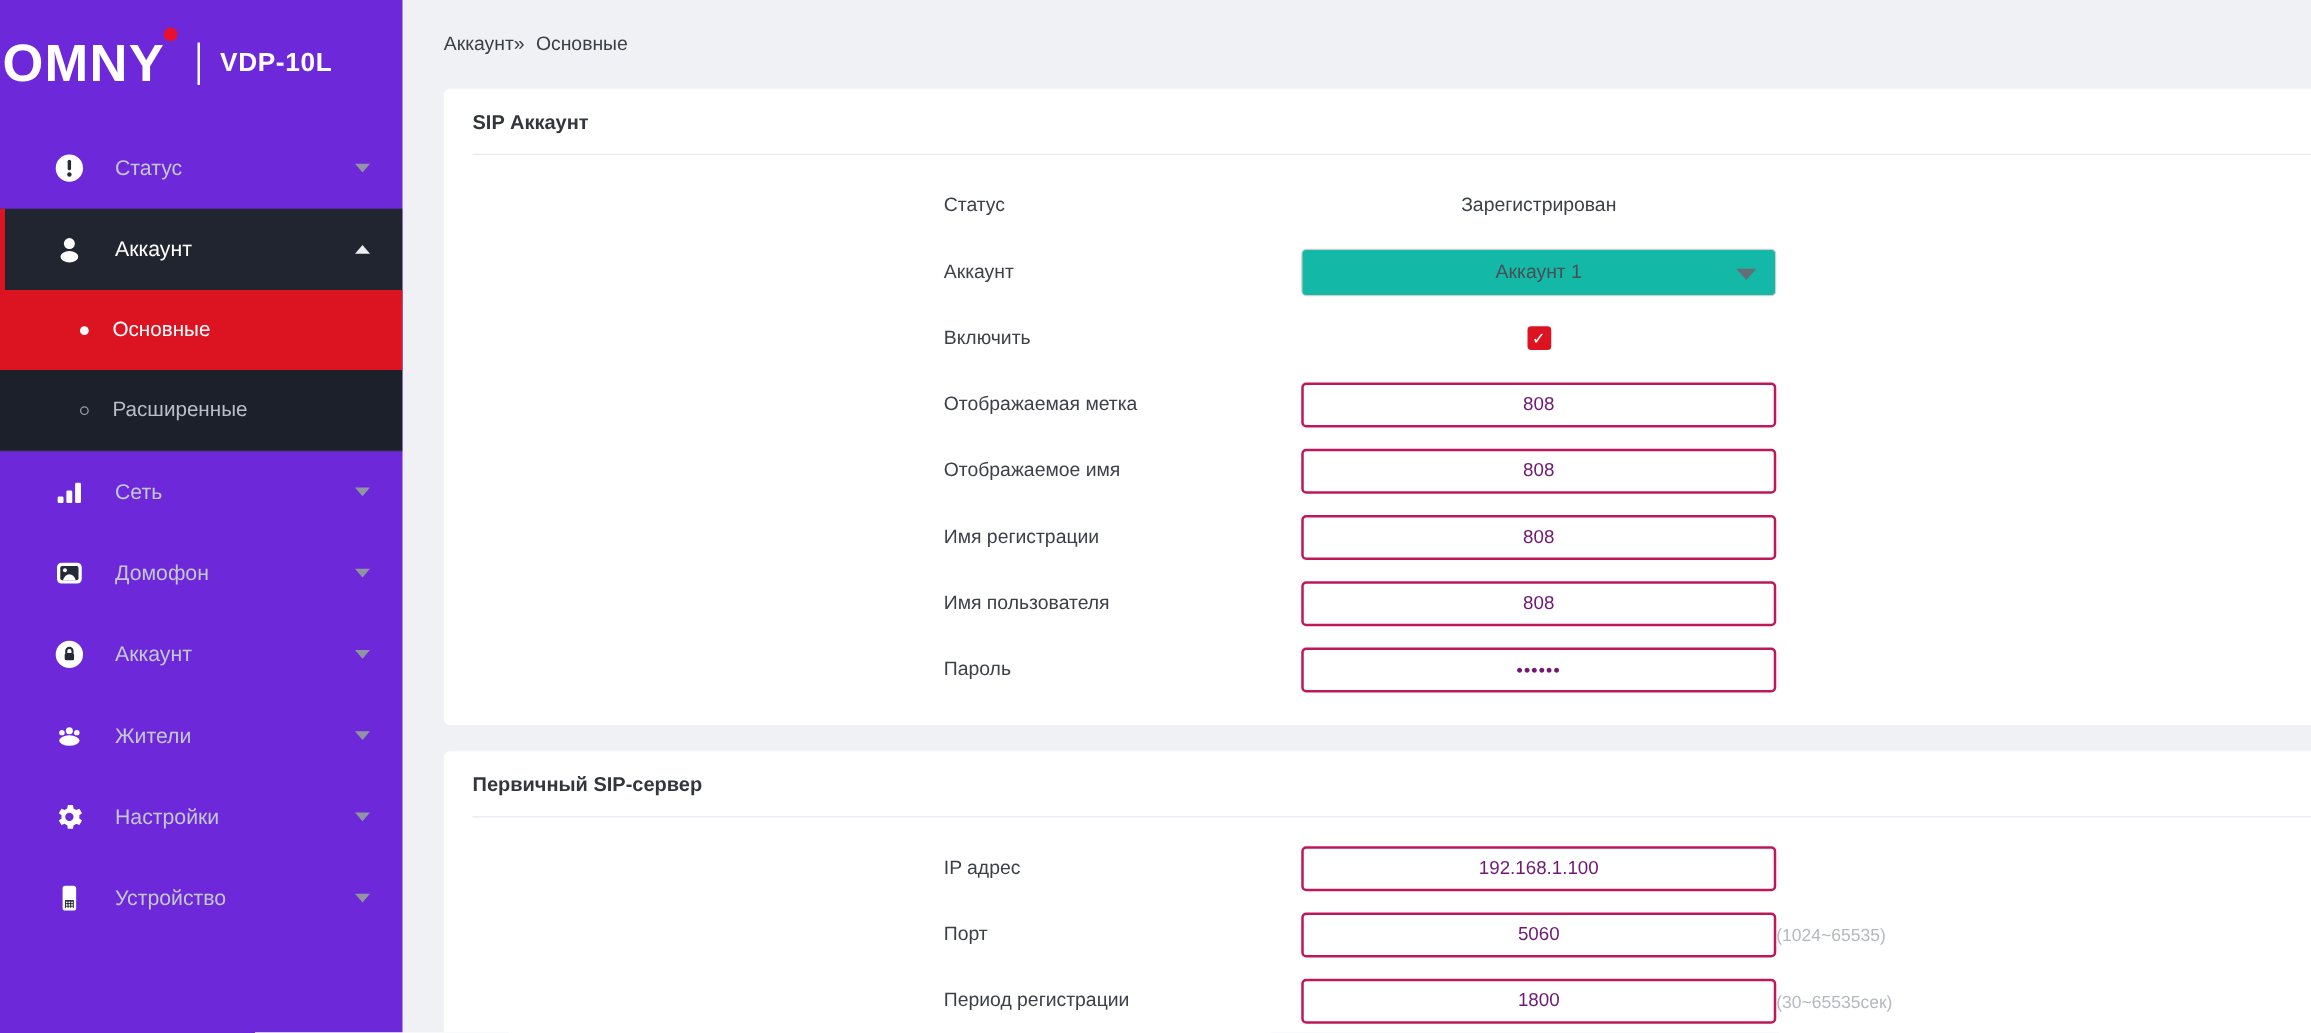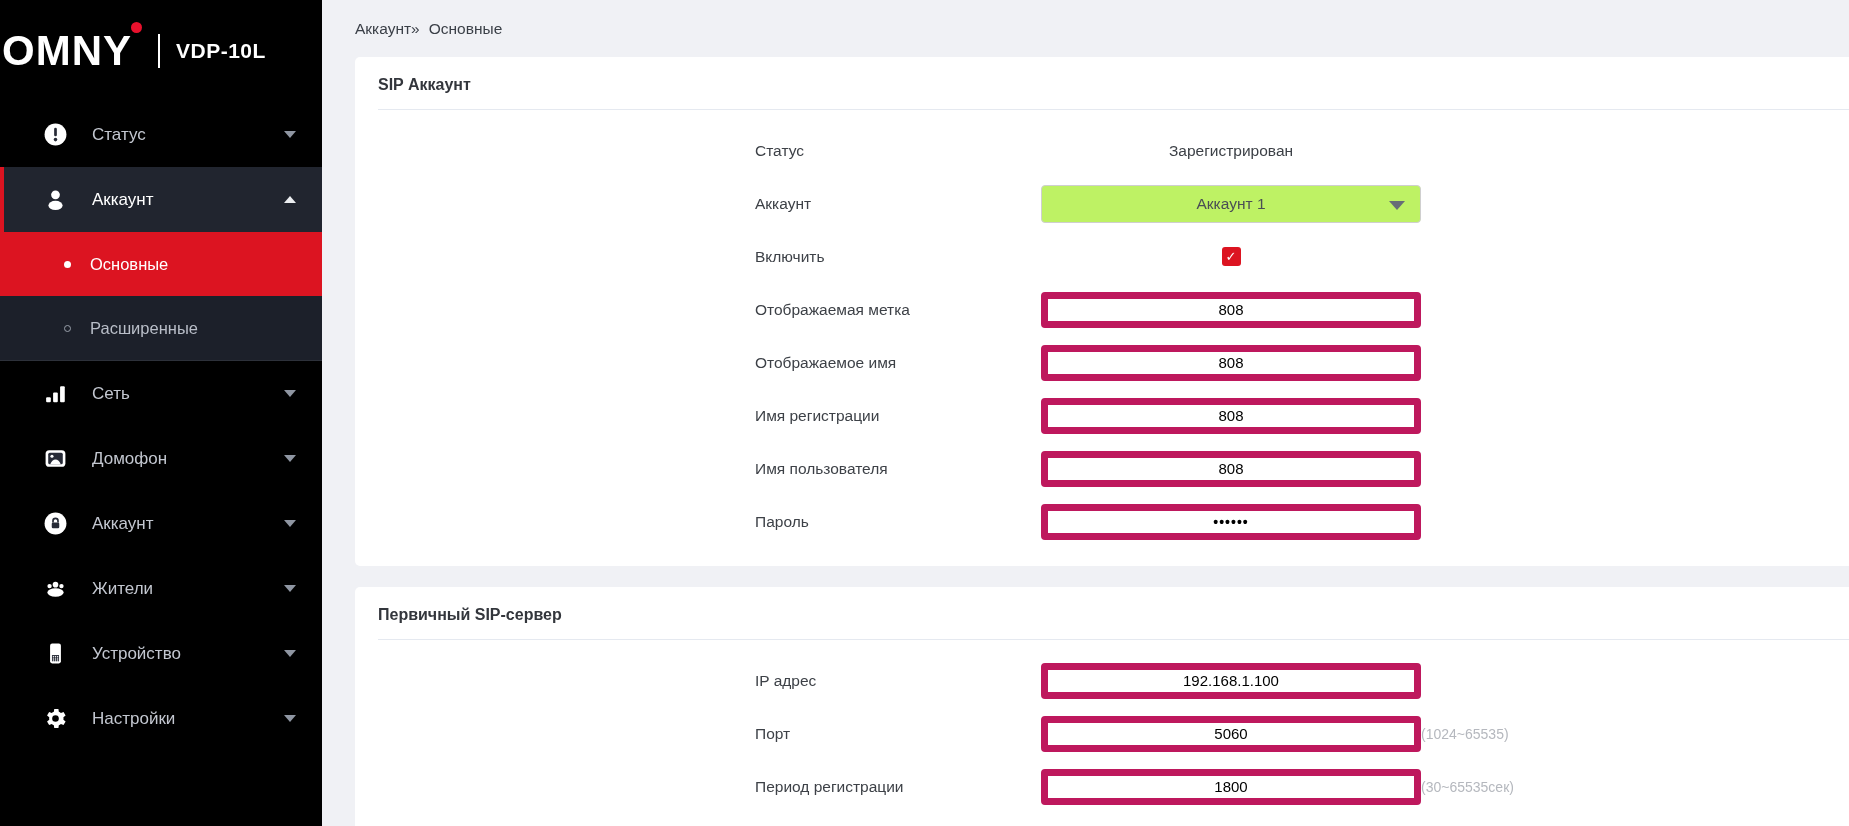--- a/index.html
+++ b/index.html
@@ -1,20 +1,20 @@
 <!DOCTYPE html>
 <html><head>
 <meta charset="utf-8">
 <style>
   * { margin:0; padding:0; box-sizing:border-box; }
   html,body { width:1849px; height:826px; overflow:hidden; }
   body { font-family:"Liberation Sans","DejaVu Sans",sans-serif; display:flex; background:#f0f1f5; }
 
   
-  .sidebar { width:322px; height:826px; background:#000000; flex-shrink:0; overflow:hidden; }
+  .sidebar { width:322px; height:826px; background:#6d28d9; flex-shrink:0; overflow:hidden; }
   .logo { height:102px; display:flex; align-items:center; padding-left:2px; }
   .logo-text { position:relative; font-size:42px; font-weight:800; color:#fff; letter-spacing:1px; line-height:1; }
   .logo-dot { position:absolute; top:-8px; right:-10px; width:11px; height:11px; border-radius:50%; background:#e8112d; }
   .logo-divider { width:2px; height:34px; background:#fff; margin:0 16px 0 26px; }
   .logo-model { font-size:21px; font-weight:700; color:#fff; letter-spacing:.5px; }
 
   .nav-item { height:65px; display:flex; align-items:center; padding:0 26px 0 42px; color:#c3c7d0; font-size:17px; cursor:pointer; }
   .nav-item .icon { width:26px; height:26px; margin-right:24px; display:flex; align-items:center; justify-content:center; flex-shrink:0; }
   .nav-item .label { flex:1; white-space:nowrap; }
   .nav-item.parent-active { background:#21252f; border-left:4px solid #dc1421; padding-left:38px; color:#fff; }
@@ -24,34 +24,34 @@
 
   .submenu { background:#1c202a; border-bottom:1px solid rgba(255,255,255,.08); }
   .sub-item { height:64px; display:flex; align-items:center; padding-left:64px; color:#b9bec8; font-size:16.5px; cursor:pointer; }
   .sub-item .bullet { width:7px; height:7px; border-radius:50%; margin-right:19px; flex-shrink:0; }
   .bullet.filled { background:#fff; }
   .bullet.open { border:1.5px solid #99a0ab; }
   .sub-item.active { background:#dc1421; color:#fff; }
 
   
   .main { flex:1; padding-left:33px; overflow:hidden; }
-  .breadcrumb { height:57px; display:flex; align-items:center; font-size:15.5px; color:#3a3f47; }
+  .breadcrumb { height:71px; display:flex; align-items:center; font-size:15.5px; color:#3a3f47; }
   .breadcrumb .crumb { margin-right:9px; }
 
   .card { background:#fff; border-radius:5px; margin-right:-10px; }
   .card-title { padding:19px 24px 15px 23px; font-size:16px; font-weight:700; color:#33363c; }
   .card-sep { border-bottom:1px solid #e5e9f0; margin-left:23px; }
   .rows { padding:14px 0 18px; }
   .row { height:53px; display:flex; align-items:center; }
   .row-label { margin-left:400px; width:286px; font-size:15.5px; color:#3d4147; }
   .row-field { width:380px; display:flex; align-items:center; justify-content:center; }
   .static-value { width:100%; text-align:center; font-size:15.5px; color:#3d4147; }
-  .text-input { width:411px; height:36px; border:7px solid #be185d; border-radius:4px; text-align:center; font-size:15px; color:#000000; background:#fff; outline:none; }
+  .text-input { width:411px; height:36px; border:2px solid #be185d; border-radius:4px; text-align:center; font-size:15px; color:#701a75; background:#fff; outline:none; }
   .text-input.pw { letter-spacing:1px; font-weight:700; font-size:14px; }
-  .select { position:relative; width:380px; height:38px; border:1px solid #cfcfcf; border-radius:4px; background:#bef264; display:flex; align-items:center; justify-content:center; font-size:15.5px; color:#4a4e55; cursor:pointer; }
+  .select { position:relative; width:380px; height:38px; border:1px solid #cfcfcf; border-radius:4px; background:#14b8a6; display:flex; align-items:center; justify-content:center; font-size:15.5px; color:#4a4e55; cursor:pointer; }
   .select-arrow { position:absolute; right:15px; top:15px; width:0; height:0; border-left:8px solid transparent; border-right:8px solid transparent; border-top:9px solid #676d77; }
   .checkbox { width:19px; height:19px; background:#dc1421; border-radius:3px; color:#fff; font-size:13px; font-weight:700; display:flex; align-items:center; justify-content:center; cursor:pointer; line-height:1; }
   .hint { font-size:14px; color:#b5b8be; white-space:nowrap; }
   .card2-gap { height:21px; }
 </style>
 </head>
 <body>
 
 <div class="sidebar">
   <div class="logo">
@@ -135,20 +135,30 @@
   <div class="nav-item">
     <span class="icon">
       <svg width="25" height="25" viewBox="0 0 24 24">
           <circle cx="6.3" cy="9.7" r="2.1" fill="#fff"></circle>
           <circle cx="17.7" cy="9.7" r="2.1" fill="#fff"></circle>
           <circle cx="12" cy="8.3" r="2.7" fill="#fff"></circle>
           <ellipse cx="12" cy="15.8" rx="7.8" ry="4" fill="#fff"></ellipse>
         </svg>
     </span>
     <span class="label">Жители</span>
+    <span class="chev"></span>
+  </div>
+
+  <div class="nav-item">
+    <span class="icon">
+      <svg width="25" height="25" viewBox="0 0 24 24">
+          <path fill="#fff" fill-rule="evenodd" d="M19.6 13.2a7.8 7.8 0 000-2.4l2.1-1.6-2-3.5-2.5 1a7.8 7.8 0 00-2-1.2L14.8 2.9h-4l-.4 2.6a7.8 7.8 0 00-2 1.2l-2.5-1-2 3.5 2.1 1.6a7.8 7.8 0 000 2.4l-2.1 1.6 2 3.5 2.5-1a7.8 7.8 0 002 1.2l.4 2.6h4l.4-2.6a7.8 7.8 0 002-1.2l2.5 1 2-3.5zM12 15.2a3.2 3.2 0 110-6.4 3.2 3.2 0 010 6.4z"></path>
+        </svg>
+    </span>
+    <span class="label">Настройки</span>
     <span class="chev"></span>
   </div>
 
   <div class="nav-item">
     <span class="icon">
       <svg width="25" height="25" viewBox="0 0 24 24">
           <rect x="6.8" y="2.5" width="10.4" height="19" rx="2" fill="#fff"></rect>
           <rect x="8.6" y="13.5" width="6.8" height="6" fill="#262a36"></rect>
           <circle cx="10" cy="15.2" r=".7" fill="#fff"></circle>
           <circle cx="12" cy="15.2" r=".7" fill="#fff"></circle>
@@ -157,30 +167,20 @@
           <circle cx="12" cy="17.2" r=".7" fill="#fff"></circle>
           <circle cx="14" cy="17.2" r=".7" fill="#fff"></circle>
           <circle cx="10" cy="19.2" r=".7" fill="#fff"></circle>
           <circle cx="12" cy="19.2" r=".7" fill="#fff"></circle>
           <circle cx="14" cy="19.2" r=".7" fill="#fff"></circle>
         </svg>
     </span>
     <span class="label">Устройство</span>
     <span class="chev"></span>
   </div>
-
-  <div class="nav-item">
-    <span class="icon">
-      <svg width="25" height="25" viewBox="0 0 24 24">
-          <path fill="#fff" fill-rule="evenodd" d="M19.6 13.2a7.8 7.8 0 000-2.4l2.1-1.6-2-3.5-2.5 1a7.8 7.8 0 00-2-1.2L14.8 2.9h-4l-.4 2.6a7.8 7.8 0 00-2 1.2l-2.5-1-2 3.5 2.1 1.6a7.8 7.8 0 000 2.4l-2.1 1.6 2 3.5 2.5-1a7.8 7.8 0 002 1.2l.4 2.6h4l.4-2.6a7.8 7.8 0 002-1.2l2.5 1 2-3.5zM12 15.2a3.2 3.2 0 110-6.4 3.2 3.2 0 010 6.4z"></path>
-        </svg>
-    </span>
-    <span class="label">Настройки</span>
-    <span class="chev"></span>
-  </div>
 </div>
 
 <div class="main">
   <div class="breadcrumb">
     <span class="crumb">Аккаунт»</span>
     <span class="crumb">Основные</span>
   </div>
 
   <div class="card">
     <div class="card-title">SIP Аккаунт</div>

